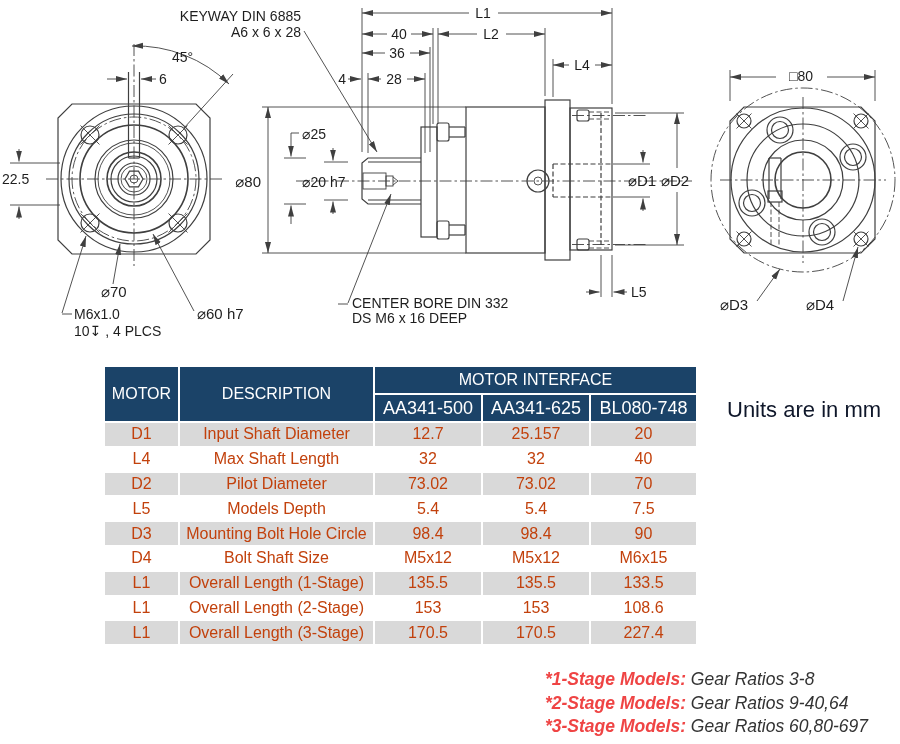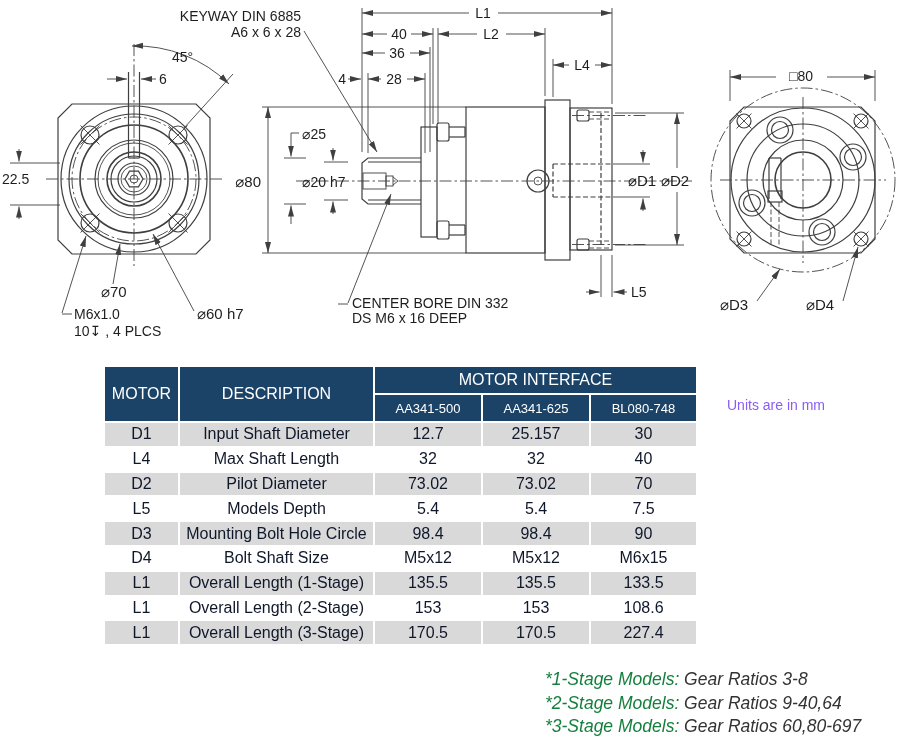--- a/index.html
+++ b/index.html
@@ -12,28 +12,28 @@
   .cl{stroke-dasharray:12 3 2.5 3;}
   .hid{stroke-dasharray:5 2.5;}
   .t14{font-size:14px;}
   .t15{font-size:15px;}
   .mid{text-anchor:middle;}
   .end{text-anchor:end;}
 
   #spec-table{position:absolute;left:103px;top:365px;width:593px;border-collapse:collapse;table-layout:fixed;}
   #spec-table th,#spec-table td{border:2px solid #fff;text-align:center;vertical-align:middle;padding:0;}
   #spec-table thead th{background:#1b4368;color:#fff;font-weight:400;font-size:16px;height:26px;}
-  #spec-table thead .sub{font-size:13px;}
-  #spec-table tbody td{font-size:16px;color:#0f172a;height:22.8px;}
+  #spec-table thead .sub{font-size:18px;}
+  #spec-table tbody td{font-size:16px;color:#c2410c;height:22.8px;}
   #spec-table tbody tr:nth-child(odd){background:#d9d9d9;}
   #spec-table tbody tr:nth-child(even){background:#ffffff;}
 
-  #units-note{position:absolute;left:727px;top:397px;font-size:14px;color:#8b5cf6;}
+  #units-note{position:absolute;left:727px;top:397px;font-size:22px;color:#0f172a;}
   #notes{position:absolute;left:545px;top:668px;width:360px;font-size:17.5px;font-style:italic;line-height:23.7px;color:#333;}
-  #notes .lbl{font-weight:normal;color:#15803d;}
+  #notes .lbl{font-weight:bold;color:#ef4444;}
 </style>
 </head>
 <body>
 
 <svg id="drawing" width="900" height="360" viewBox="0 0 900 360">
   <defs>
     <marker id="ar" markerWidth="12" markerHeight="8" viewBox="0 0 12 8" refX="11" refY="4" orient="auto-start-reverse" markerUnits="userSpaceOnUse">
       <path d="M0,1 L11,4 L0,7 Z" fill="#3f3f3f"></path>
     </marker>
   </defs>
@@ -310,21 +310,21 @@
       <th class="sub">AA341-625</th>
       <th class="sub">BL080-748</th>
     </tr>
   </thead>
   <tbody>
     <tr>
       <td>D1</td>
       <td>Input Shaft Diameter</td>
       <td>12.7</td>
       <td>25.157</td>
-      <td>30</td>
+      <td>20</td>
     </tr>
     <tr>
       <td>L4</td>
       <td>Max Shaft Length</td>
       <td>32</td>
       <td>32</td>
       <td>40</td>
     </tr>
     <tr>
       <td>D2</td>

